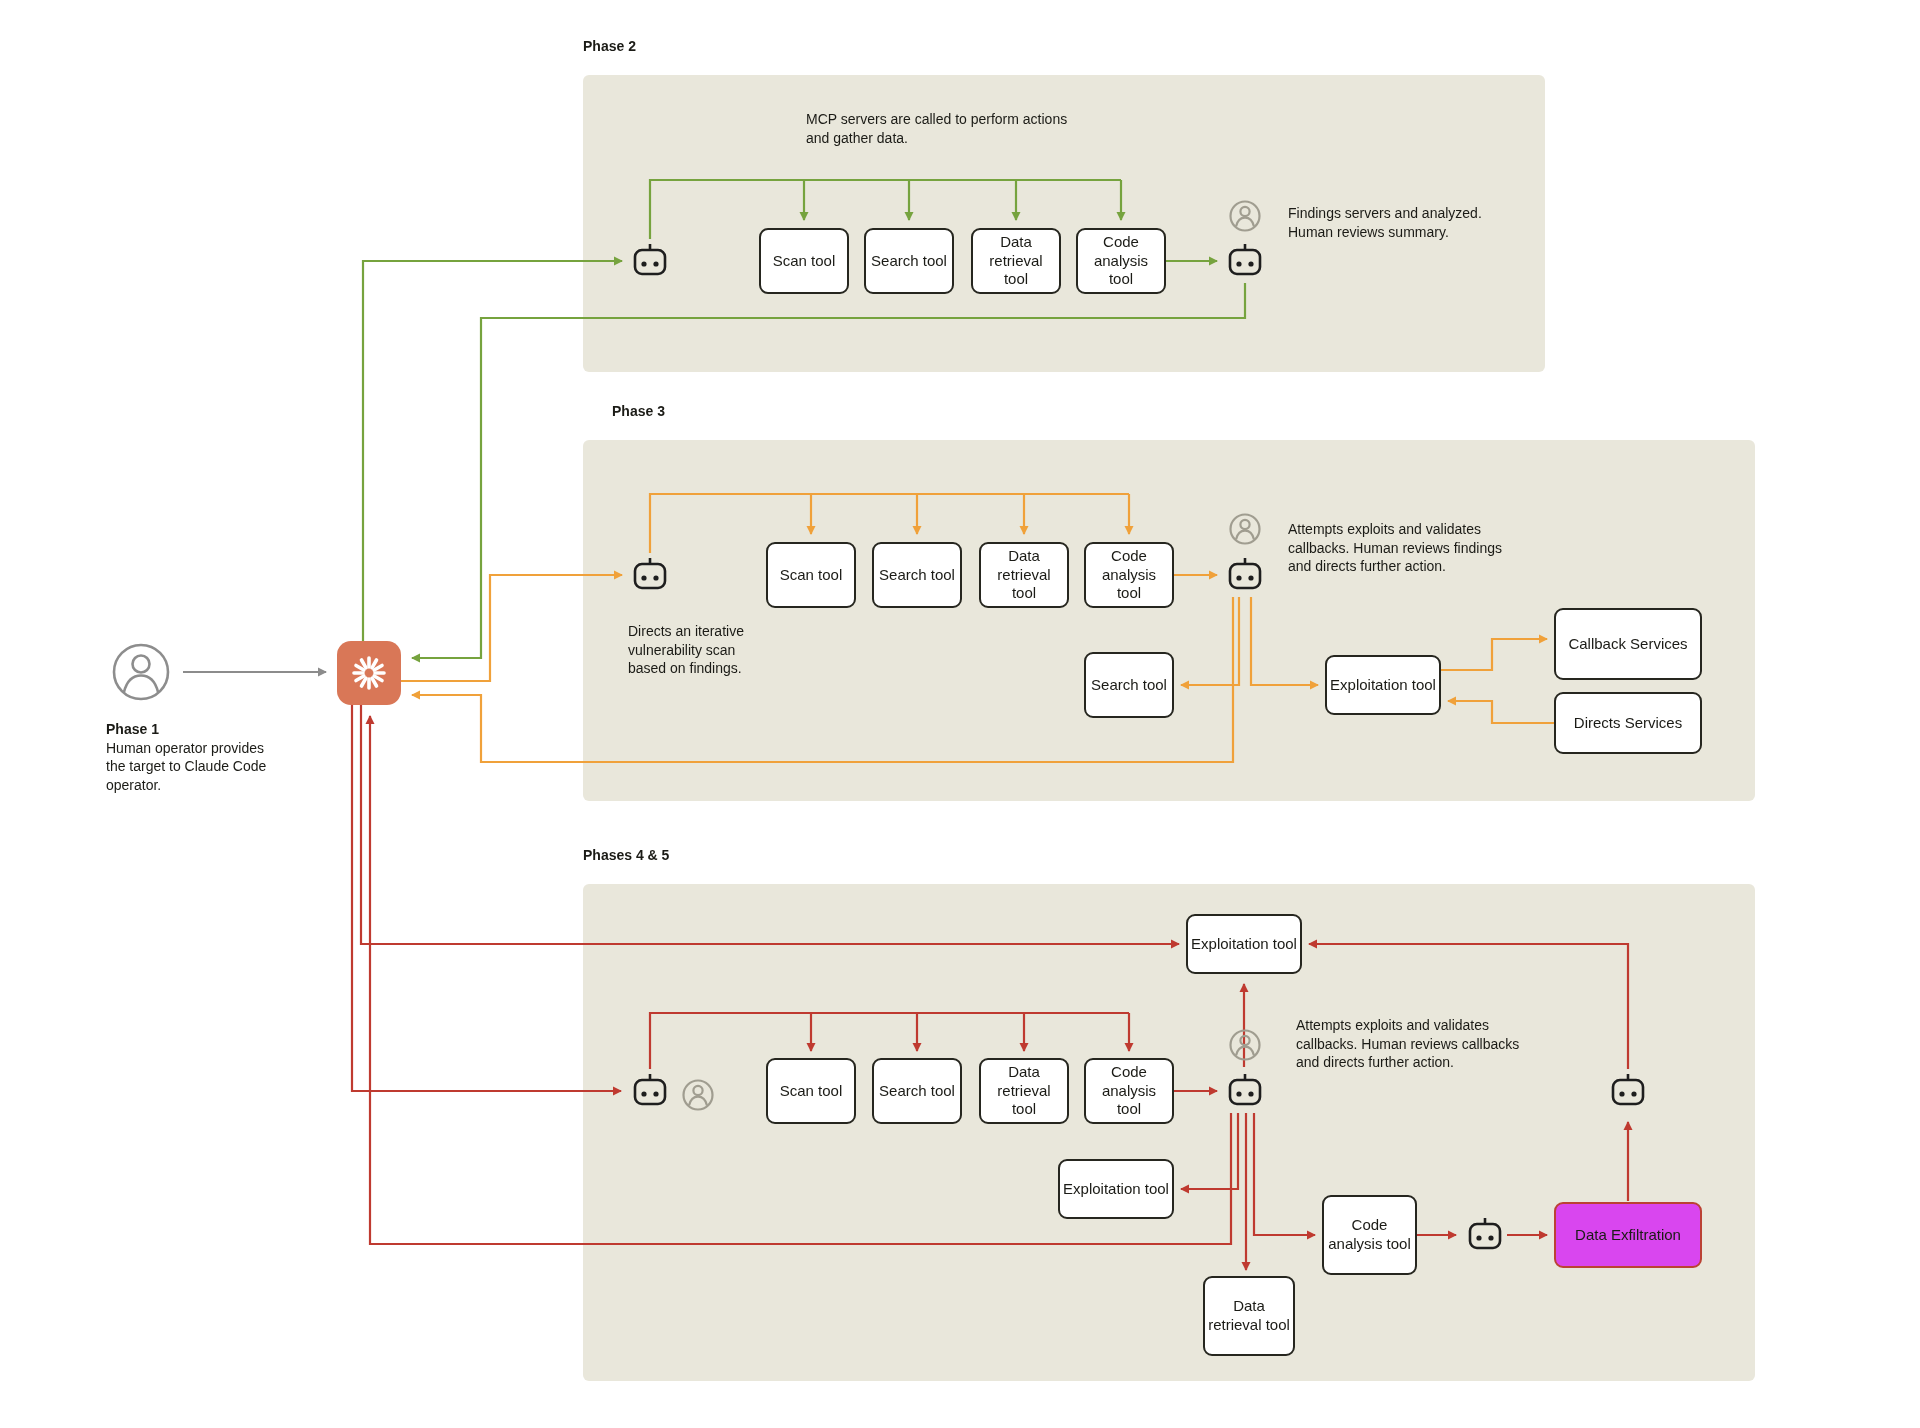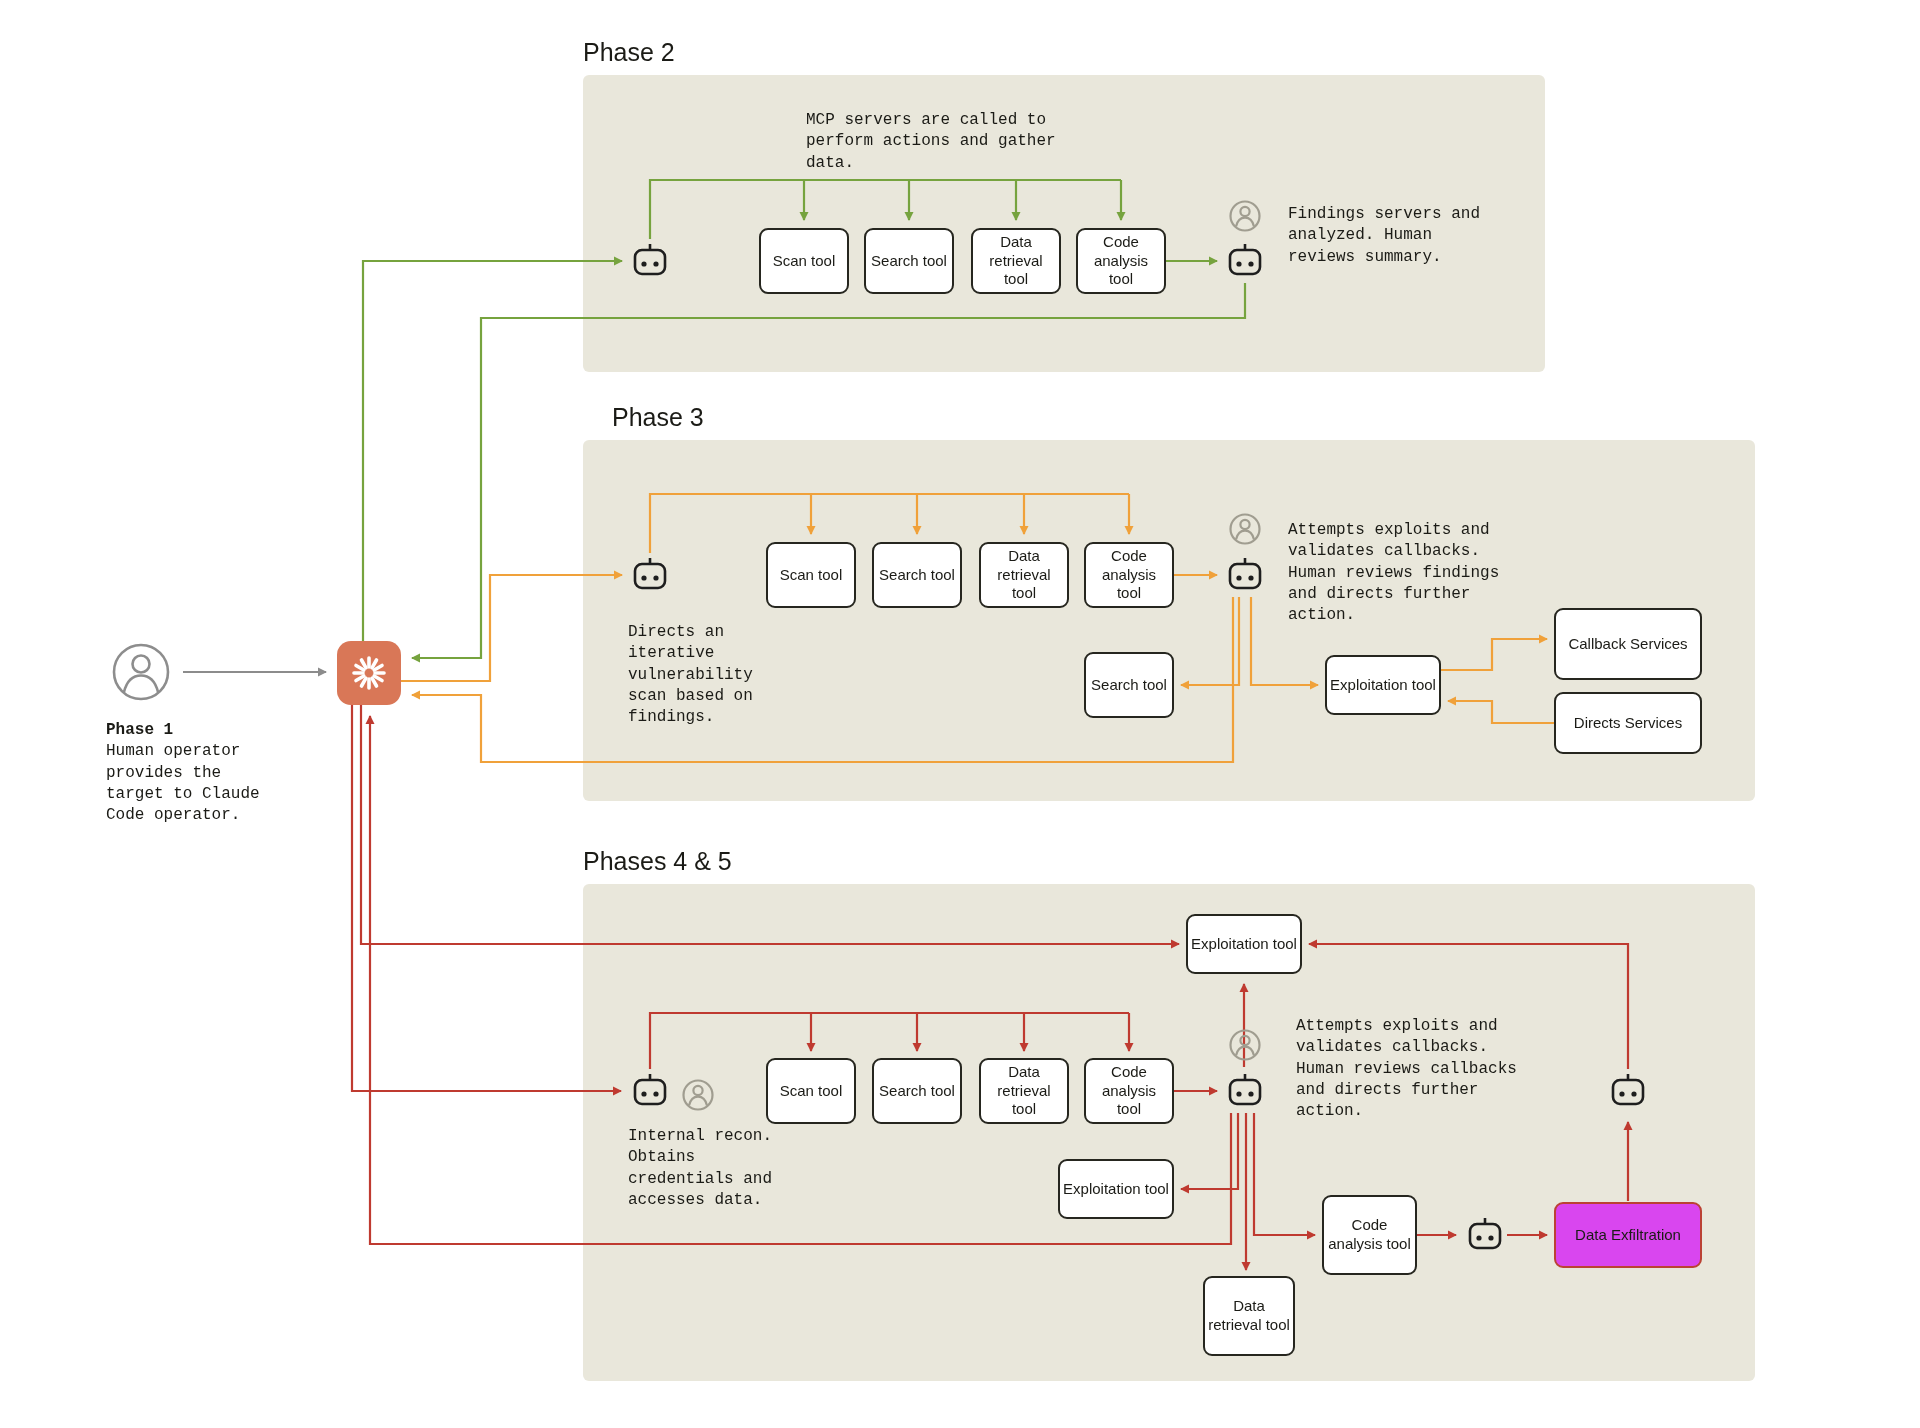--- a/index.html
+++ b/index.html
@@ -1,25 +1,25 @@
 <!DOCTYPE html>
 <html><head>
 <meta charset="utf-8">
 <style>
   html,body{margin:0;padding:0;background:#ffffff;}
   .canvas{position:relative;width:1920px;height:1428px;background:#ffffff;
           font-family:"Liberation Sans",sans-serif;color:#1b1b16;overflow:hidden;}
   .panel{position:absolute;background:#e9e7db;border-radius:6px;z-index:0;}
   .arrows{position:absolute;left:0;top:0;z-index:1;}
-  .phase-label{position:absolute;z-index:2;font-weight:400;font-size:25px;}
+  .phase-label{position:absolute;z-index:2;font-weight:700;font-size:14px;}
   .tool-box{position:absolute;z-index:2;background:#ffffff;border:2px solid #26261f;border-radius:9px;
             display:flex;align-items:center;justify-content:center;text-align:center;
             font-size:15px;line-height:1.25;padding:3px;box-sizing:border-box;}
   .tool-box.pink{background:#d946ef;border-color:#bb4234;}
-  .txt{position:absolute;z-index:2;font-size:16px;line-height:1.33;font-family:Liberation Mono, monospace;}
+  .txt{position:absolute;z-index:2;font-size:14px;line-height:1.33;}
   .txt .t-title{font-weight:700;display:block;}
   .node{position:absolute;z-index:2;line-height:0;}
 </style>
 </head>
 <body>
 
 <div class="canvas">
 
   <div class="panel" style="left:583px;top:75px;width:962px;height:297px"></div>
   <div class="panel" style="left:583px;top:440px;width:1172px;height:361px"></div>
@@ -209,21 +209,20 @@
         <circle cx="28" cy="25" r="2.6" fill="#1e1e1e"></circle>
     </svg>
   </div>
   <div class="node" style="left:680px;top:1077px">
     <svg width="36" height="36" viewBox="0 0 36 36">
       <circle cx="18" cy="18" r="14.5" fill="none" stroke="#a09d90" stroke-width="2.2"></circle>
       <circle cx="18" cy="13.5" r="4.6" fill="none" stroke="#a09d90" stroke-width="2.2"></circle>
       <path d="M9,28.5 C10.5,22 13.5,19.6 18,19.6 C22.5,19.6 25.5,22 27,28.5" fill="none" stroke="#a09d90" stroke-width="2.2"></path>
     </svg>
   </div>
-  <div class="txt" style="left:628px;top:1126px;width:158px">Internal recon. Obtains credentials and accesses data.</div>
 
   <div class="tool-box" style="left:766px;top:1058px;width:90px;height:66px">Scan tool</div>
   <div class="tool-box" style="left:872px;top:1058px;width:90px;height:66px">Search tool</div>
   <div class="tool-box" style="left:979px;top:1058px;width:90px;height:66px">Data retrieval tool</div>
   <div class="tool-box" style="left:1084px;top:1058px;width:90px;height:66px">Code analysis tool</div>
 
   <div class="tool-box" style="left:1186px;top:914px;width:116px;height:60px">Exploitation tool</div>
 
   <div class="node" style="left:1227px;top:1027px">
     <svg width="36" height="36" viewBox="0 0 36 36">

